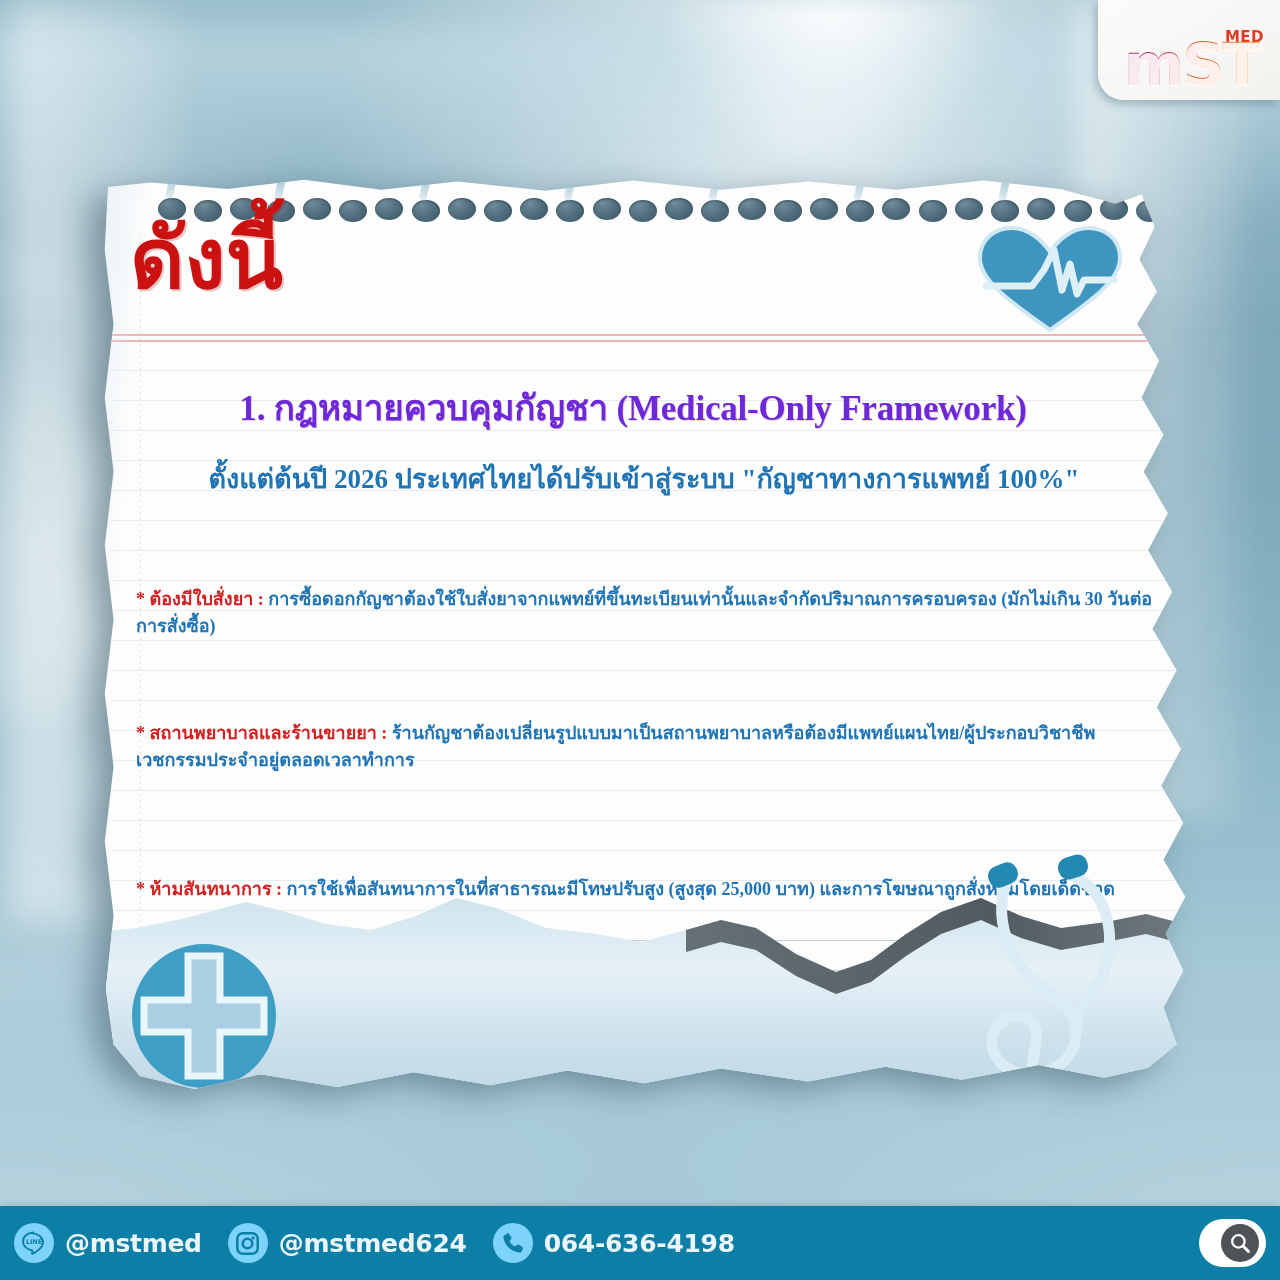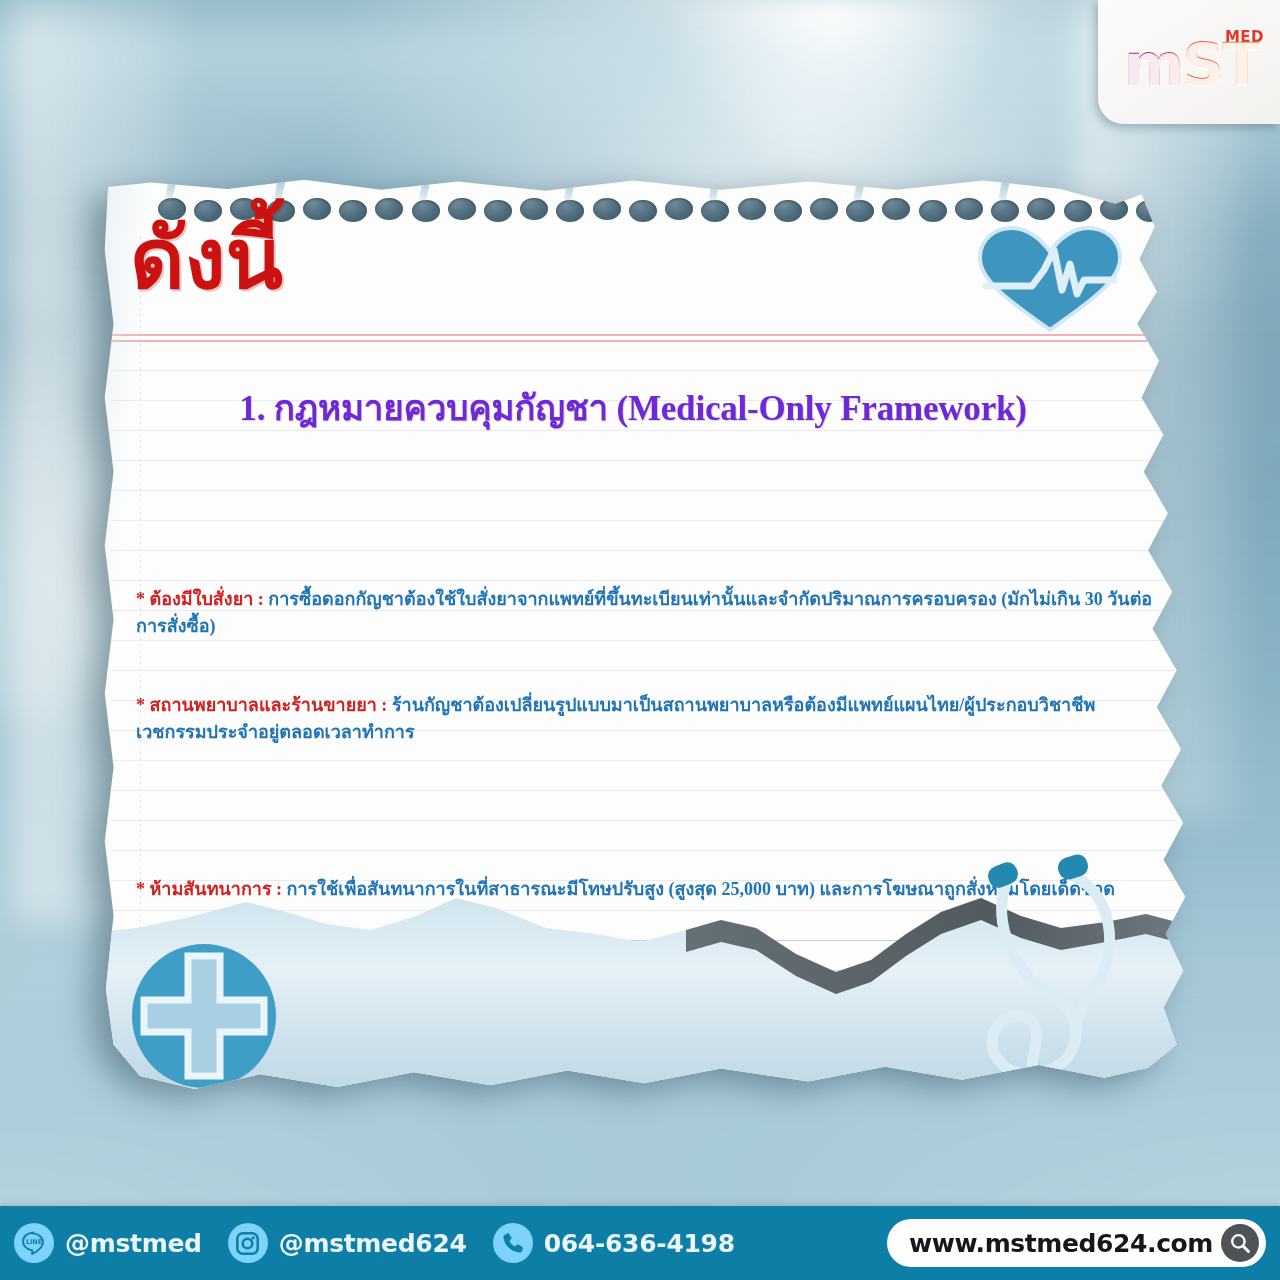--- a/index.html
+++ b/index.html
@@ -38,21 +38,21 @@
   .pillar-r { right: 3%; height: 64%; }
   .bg-ceil {
     position: absolute; left: 52%; top: 0; width: 26%; height: 13%;
     background: radial-gradient(ellipse at 50% 0%, rgba(255,255,255,.95), rgba(255,255,255,0) 75%);
     filter: blur(10px);
   }
 
   
   #logo-card {
     position: absolute; right: 0; top: 0;
-    width: 182px; height: 124px;
+    width: 182px; height: 100px;
     background: linear-gradient(150deg, #fbfbfa 0%, #f7f6f4 60%, #f2f1ee 100%);
     border-bottom-left-radius: 26px;
     box-shadow: -3px 4px 9px rgba(40,70,85,.30);
     overflow: hidden;
     margin-left: 29px;
   }
   #logo-inner { position: absolute; left: 22px; top: 22px; width: 148px; height: 84px; }
   .logo-mst {
     position: absolute; left: 4px; top: 14px;
     font-size: 58px; font-weight: 700; letter-spacing: -2px;
@@ -161,21 +161,21 @@
   }
 
   .bullet {
     position: absolute; left: 40px; right: 34px;
     color: #1f74b5; font-size: 18px; font-weight: 700;
     line-height: 1.52;
   }
   .bullet .lbl { color: #d21f1f; }
   .bullet .star { color: #d21f1f; }
   #b1 { top: 410px; }
-  #b2 { top: 516px; }
+  #b2 { top: 544px; }
   #b3 { top: 700px; }
 
   
   #heart-icon { position: absolute; right: 66px; top: 48px; width: 152px; height: 110px; }
 
   
   #plus-badge { position: absolute; left: 32px; bottom: 8px; width: 152px; height: 152px; }
 
   
   #stetho { position: absolute; right: 28px; bottom: -36px; width: 200px; height: 290px; }
@@ -315,20 +315,21 @@
         <div class="hole" style="left: 1040px; top: 2px;"></div>
       </div>
 
     <div id="content">
 
       <div id="kicker" class="thai">ดังนี้</div>
 
       <div id="heading" class="thai">1. กฎหมายควบคุมกัญชา (Medical-Only Framework)</div>
 
       <div id="intro" class="thai">
+        <div>ตั้งแต่ต้นปี 2026 ประเทศไทยได้ปรับเข้าสู่ระบบ "กัญชาทางการแพทย์ 100%"</div>
       </div>
 
       <div class="bullet thai" id="b1">
         <span class="star">*</span>
         <span class="lbl">ต้องมีใบสั่งยา :</span>
         <span>การซื้อดอกกัญชาต้องใช้ใบสั่งยาจากแพทย์ที่ขึ้นทะเบียนเท่านั้นและจำกัดปริมาณการครอบครอง (มักไม่เกิน 30 วันต่อการสั่งซื้อ)</span>
       </div>
 
       <div class="bullet thai" id="b2">
         <span class="star">*</span>
@@ -425,21 +426,20 @@
   <div class="fitem">
     <span class="circ">
       <svg width="25" height="25" viewBox="0 0 24 24">
           <path fill="#0d7fa6" d="M6.6 2.1c.8-.3 1.7 0 2.2.7l1.9 2.9c.5.7.4 1.7-.2 2.3l-1 1c-.3.3-.4.7-.2 1.1.9 1.9 2.6 3.6 4.5 4.5.4.2.8.1 1.1-.2l1-1c.6-.6 1.6-.7 2.3-.2l2.9 1.9c.7.5 1 1.4.7 2.2l-.7 1.8c-.4 1-1.4 1.6-2.5 1.5C10.3 19.8 4.2 13.7 3.3 6.2c-.1-1.1.5-2.1 1.5-2.5l1.8-.7z"></path>
         </svg>
     </span>
     <span class="ftext">064-636-4198</span>
   </div>
 
   <div id="web-pill">
-    <span class="wtext">www.mstmed624.com</span>
     <span class="mag">
       <svg width="24" height="24" viewBox="0 0 24 24">
         <circle cx="10.4" cy="10.4" r="6.2" fill="none" stroke="#ffffff" stroke-width="2.3"></circle>
         <line x1="15" y1="15" x2="20.5" y2="20.5" stroke="#ffffff" stroke-width="3" stroke-linecap="round"></line>
       </svg>
     </span>
   </div>
 </div>
 
 </body></html>

